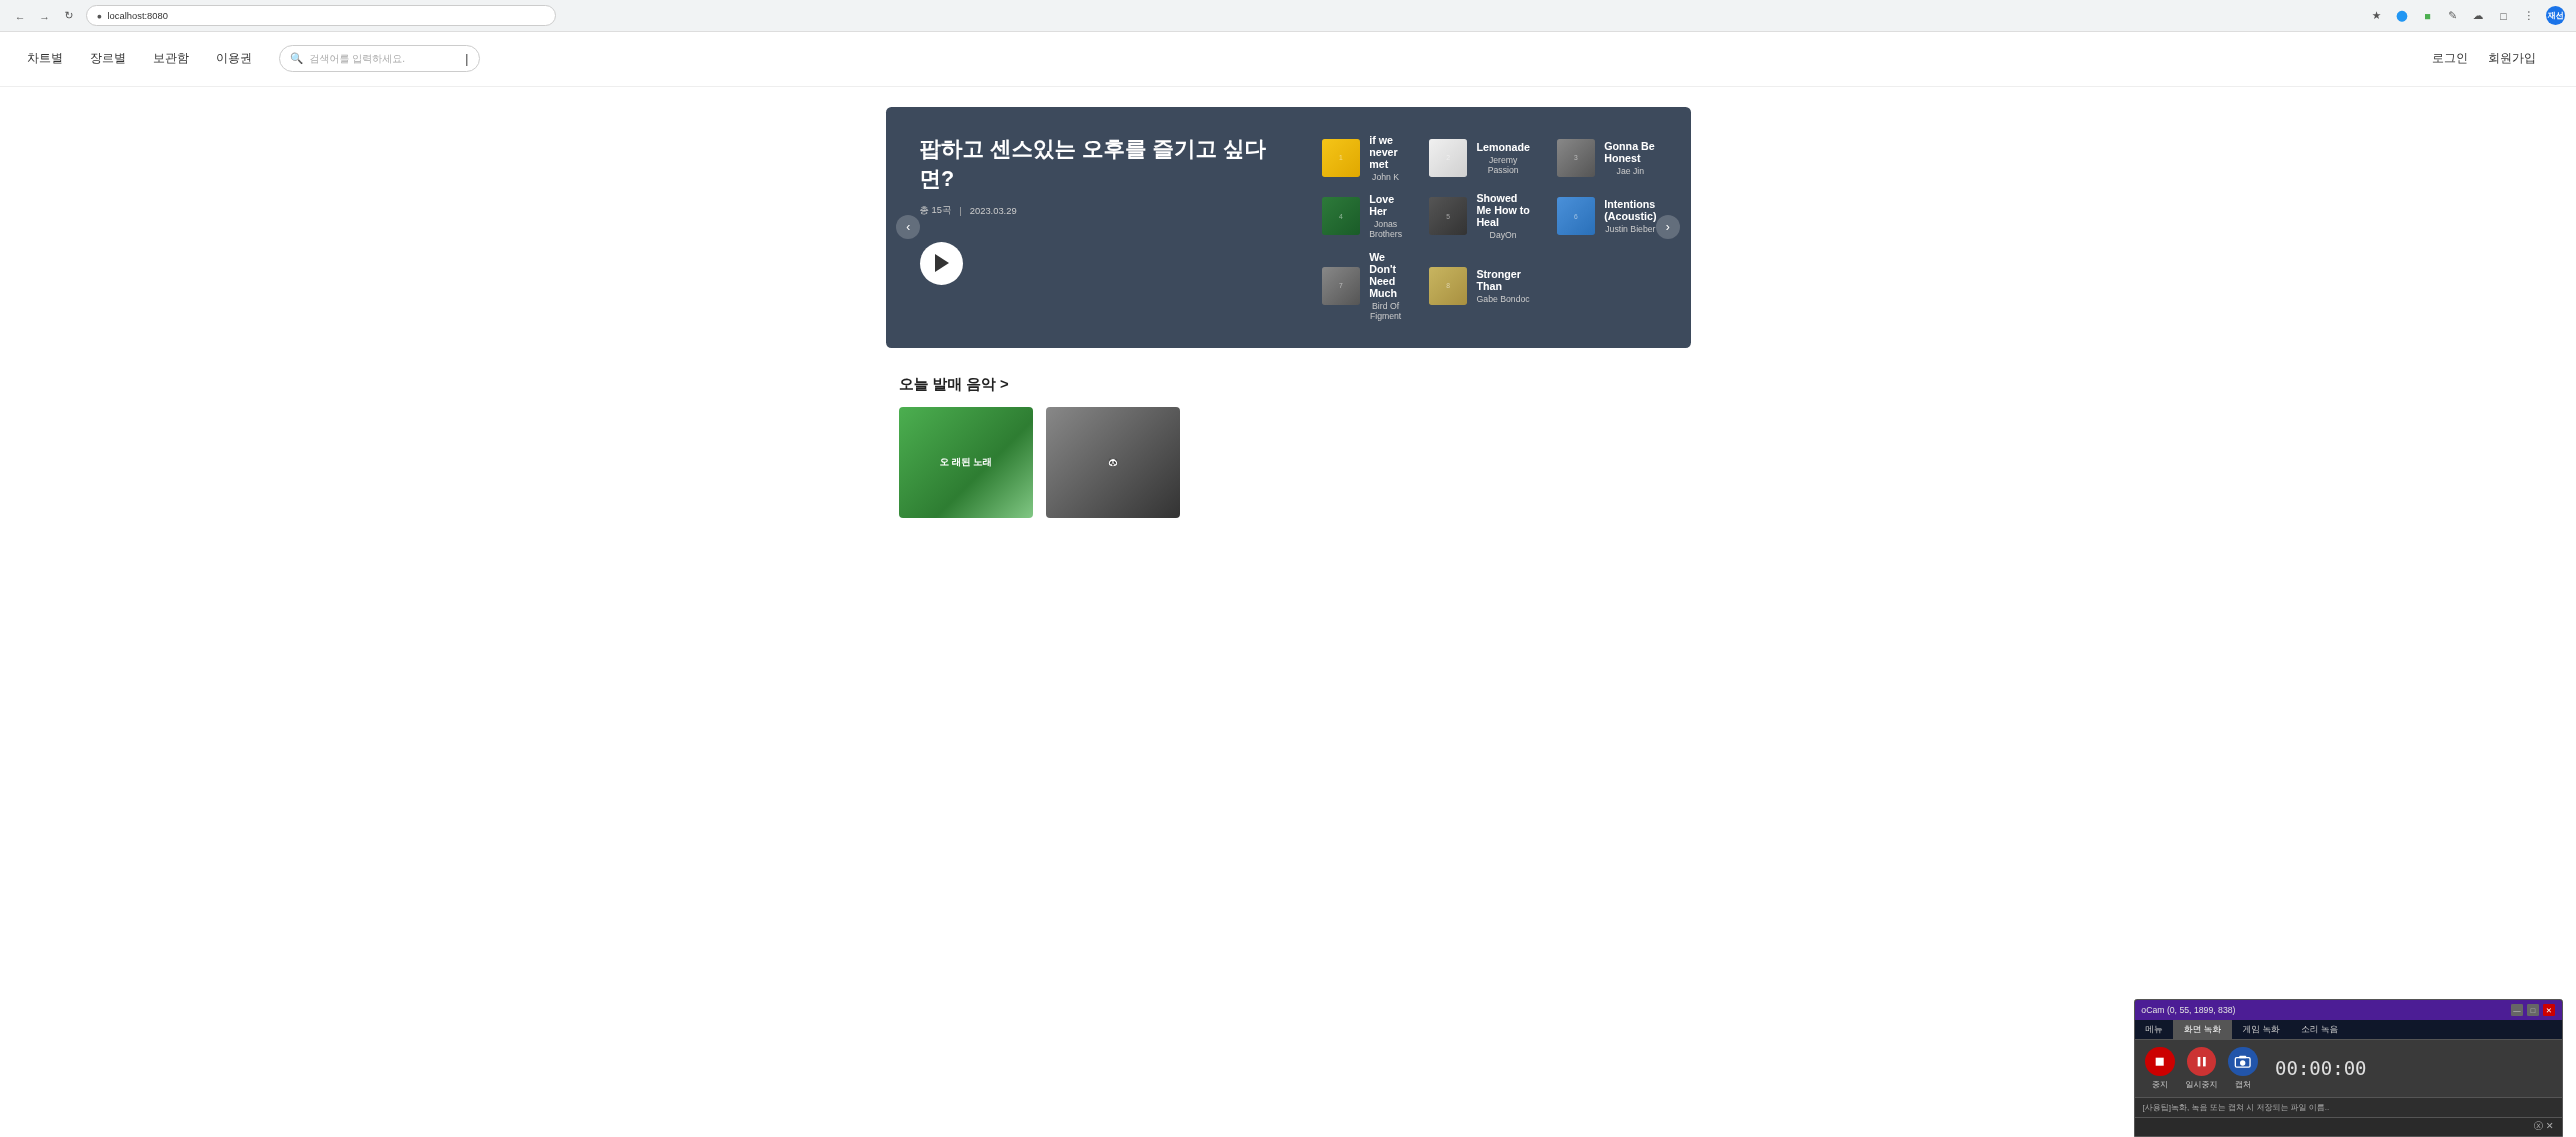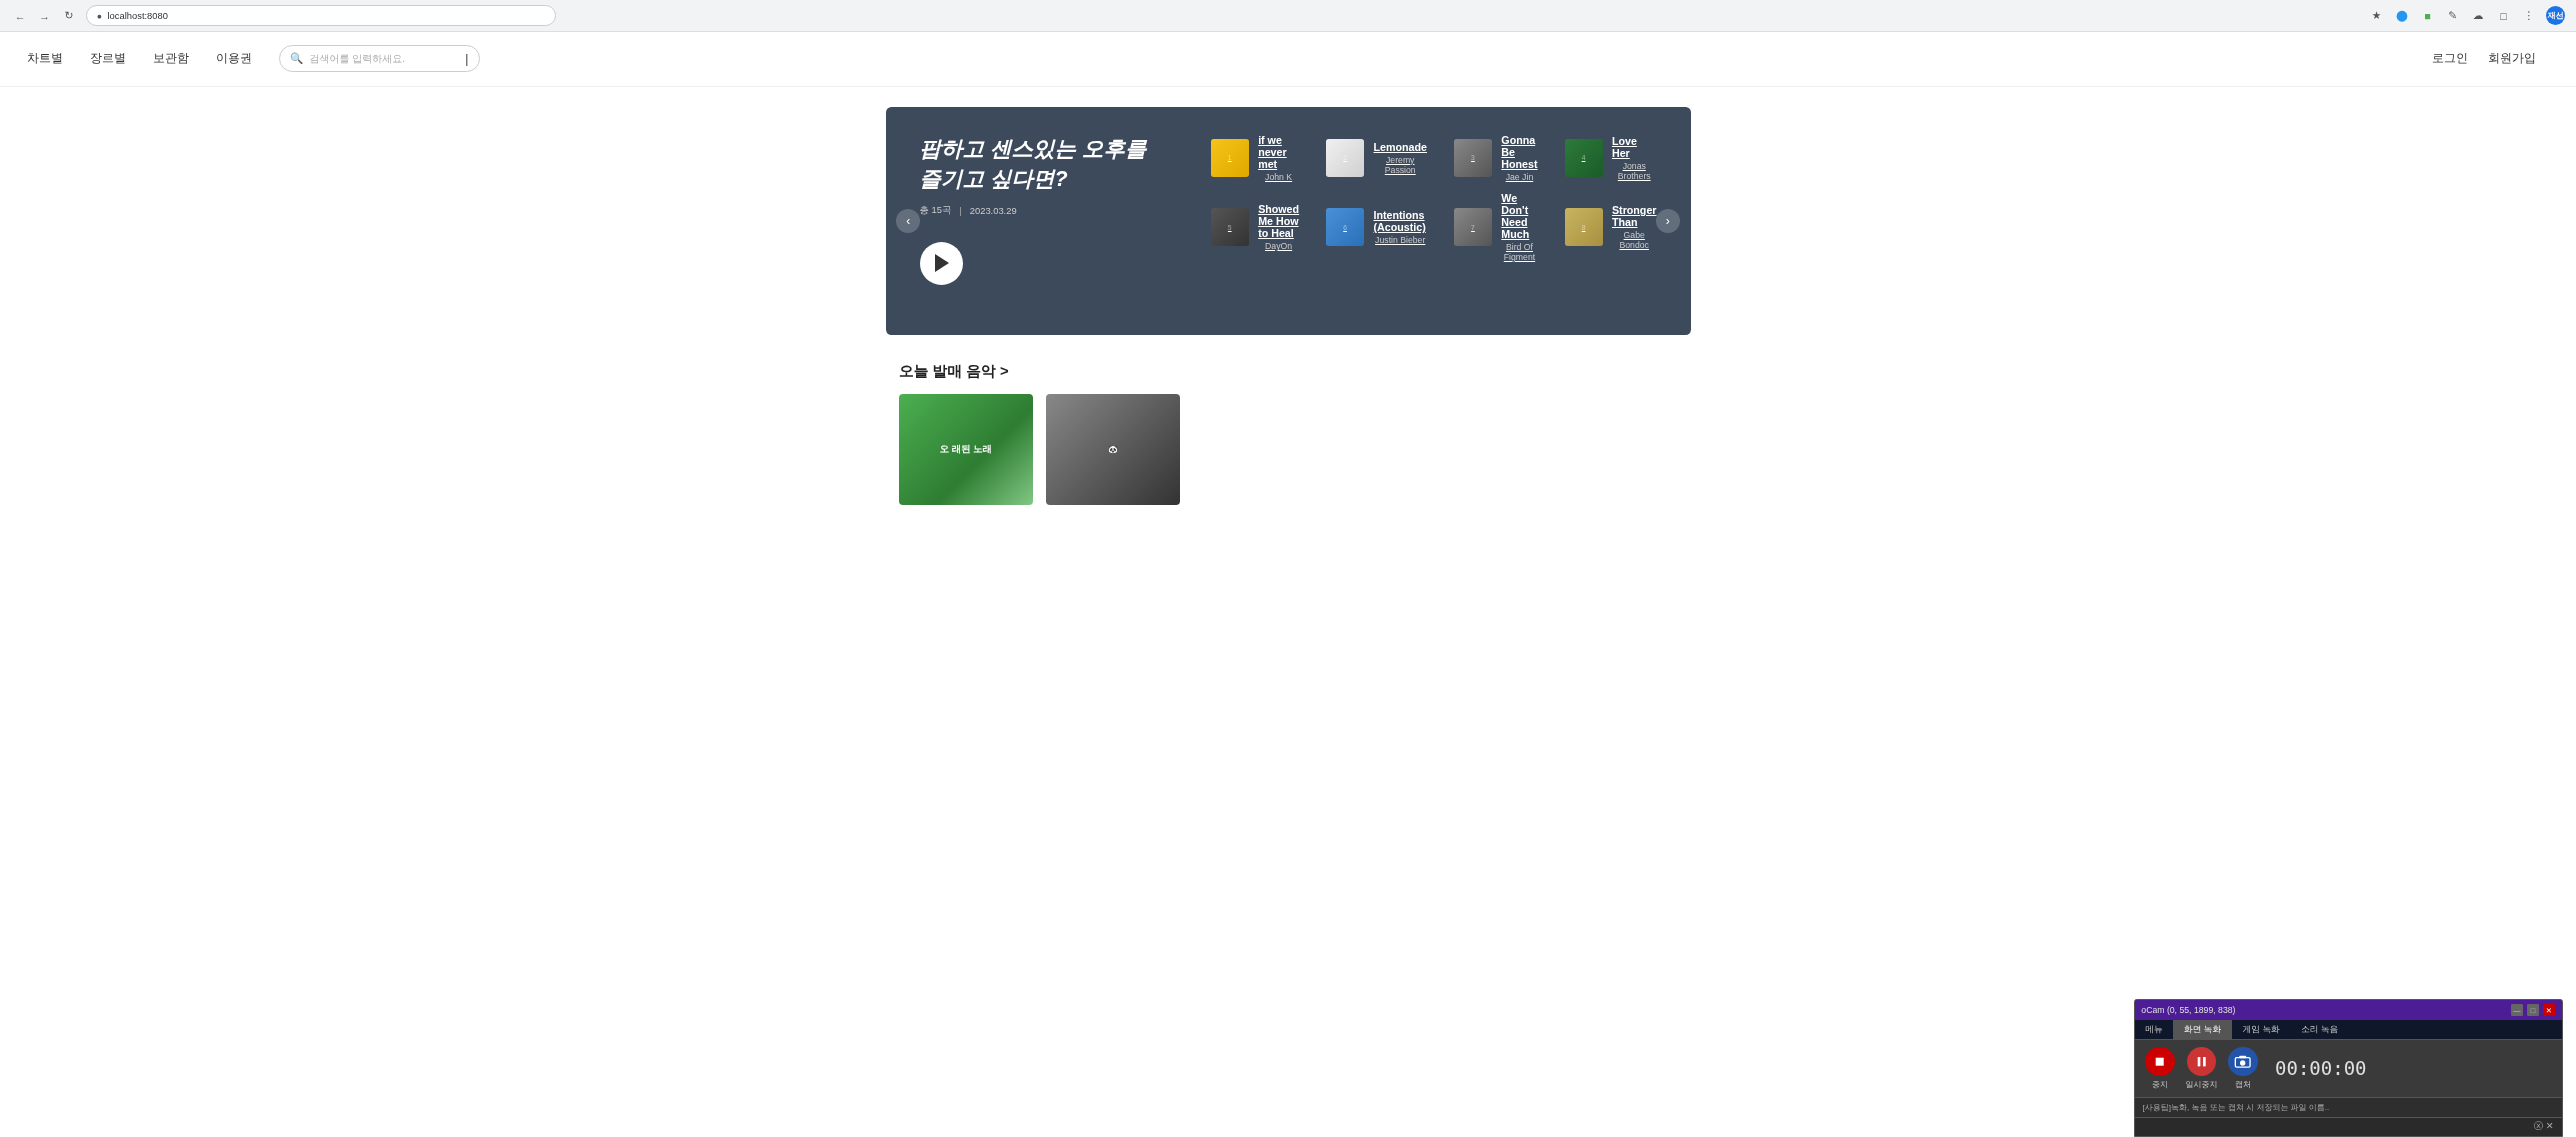--- a/index.html
+++ b/index.html
@@ -117,21 +117,20 @@
     .hero-left {
       min-width: 174px;
       display: flex;
       flex-direction: column;
       gap: 10.7px;
     }
     .hero-title {
       font-size: 21.5px;
       font-weight: bold;
       line-height: 1.4;
-      font-style: italic;
     }
     .hero-meta {
       font-size: 9.4px;
       color: #ccc;
       display: flex;
       align-items: center;
       gap: 8px;
     }
     .hero-meta .separator { color: #aaa; }
     .play-btn {
@@ -144,24 +143,23 @@
     }
     .play-btn-triangle {
       width: 0; height: 0;
       border-top: 9.4px solid transparent;
       border-bottom: 9.4px solid transparent;
       border-left: 14.8px solid #333;
       margin-left: 2.7px;
     }
     .hero-tracks {
       display: grid;
-      grid-template-columns: 1fr 1fr 1fr 1fr;
+      grid-template-columns: 1fr 1fr 1fr;
       gap: 10.7px 27px;
       flex: 1;
-      text-decoration: underline;
     }
     .track-item {
       display: flex;
       align-items: center;
       gap: 9.4px;
       cursor: pointer;
     }
     .track-thumb {
       width: 38px; height: 38px;
       border-radius: 2.7px;

